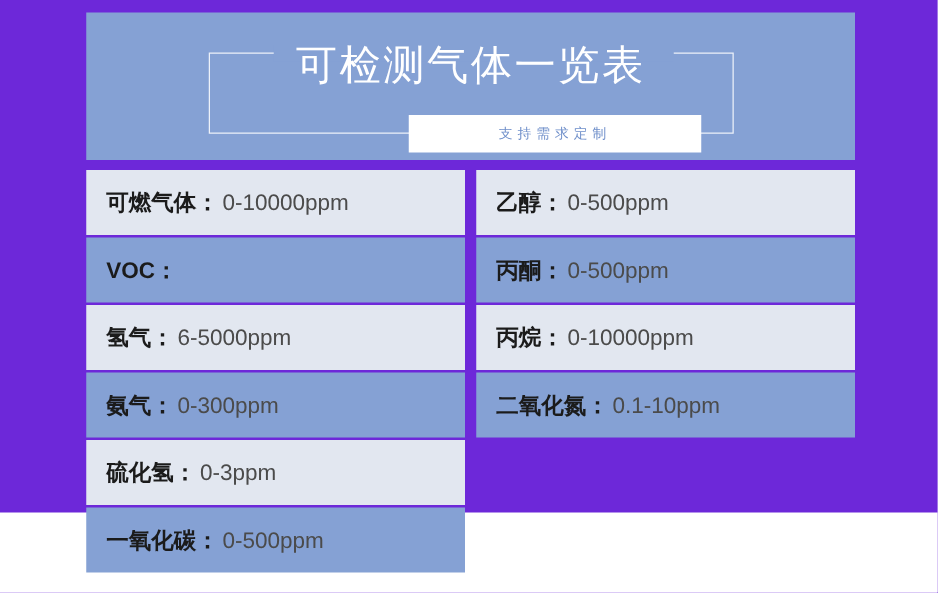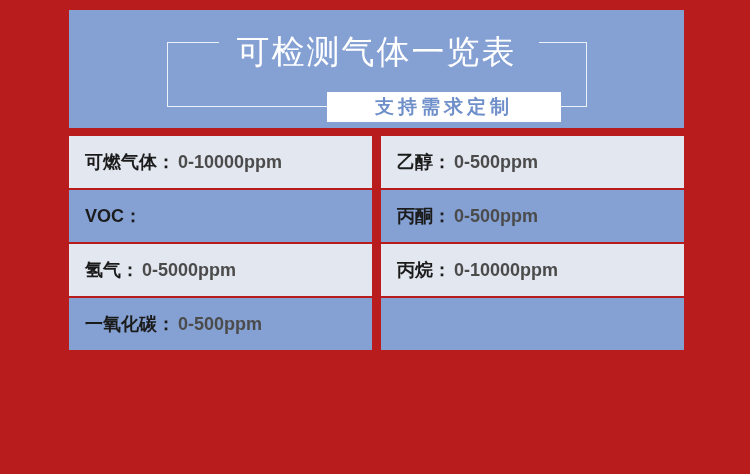--- a/index.html
+++ b/index.html
@@ -10,22 +10,22 @@
   body {
     width: 750px;
     height: 474px;
     overflow: hidden;
     font-family: "Liberation Sans", "DejaVu Sans", sans-serif;
   }
 
   #page {
     position: relative;
     width: 750px;
-    height: 474px;
-    background: #b91c1c;
+    height: 410px;
+    background: #6d28d9;
   }
 
   
   .banner {
     position: absolute;
     left: 69px;
     top: 10px;
     width: 615px;
     height: 118px;
     background: #85a1d4;
@@ -71,25 +71,24 @@
     top: 82px;
     width: 234px;
     height: 30px;
     background: #ffffff;
     display: flex;
     align-items: center;
     justify-content: center;
   }
   .subtitle-text {
     color: #6f8fca;
-    font-size: 19px;
+    font-size: 11px;
     letter-spacing: 4px;
     line-height: 20px;
     white-space: nowrap;
-    font-weight: bold;
   }
 
   
   .table {
     position: absolute;
     left: 69px;
     top: 136px;
     width: 615px;
     display: flex;
     gap: 9px;
@@ -114,21 +113,21 @@
 
   .gas-name {
     color: #1b1b1b;
     font-size: 18px;
     font-weight: 700;
     letter-spacing: 0px;
   }
   .gas-range {
     color: #4b4b4b;
     font-size: 18px;
-    font-weight: 700;
+    font-weight: 400;
     margin-left: 3px;
   }
 </style>
 </head>
 <body>
 
 <div id="page">
 
   <div class="banner">
     <div class="frame"></div>
@@ -143,39 +142,49 @@
     <div class="col" id="left-col">
         <div class="row light">
           <span class="gas-name">可燃气体：</span>
           <span class="gas-range">0-10000ppm</span>
         </div>
         <div class="row dark">
           <span class="gas-name">VOC：</span>
         </div>
         <div class="row light">
           <span class="gas-name">氢气：</span>
-          <span class="gas-range">0-5000ppm</span>
+          <span class="gas-range">6-5000ppm</span>
+        </div>
+        <div class="row dark">
+          <span class="gas-name">氨气：</span>
+          <span class="gas-range">0-300ppm</span>
+        </div>
+        <div class="row light">
+          <span class="gas-name">硫化氢：</span>
+          <span class="gas-range">0-3ppm</span>
         </div>
         <div class="row dark">
           <span class="gas-name">一氧化碳：</span>
           <span class="gas-range">0-500ppm</span>
         </div>
       </div>
     <div class="col" id="right-col">
         <div class="row light">
           <span class="gas-name">乙醇：</span>
           <span class="gas-range">0-500ppm</span>
         </div>
         <div class="row dark">
           <span class="gas-name">丙酮：</span>
           <span class="gas-range">0-500ppm</span>
         </div>
         <div class="row light">
           <span class="gas-name">丙烷：</span>
           <span class="gas-range">0-10000ppm</span>
         </div>
         <div class="row dark">
+          <span class="gas-name">二氧化氮：</span>
+          <span class="gas-range">0.1-10ppm</span>
         </div>
         <div class="row empty"></div>
       </div>
   </div>
 
 </div>
 
 </body></html>

